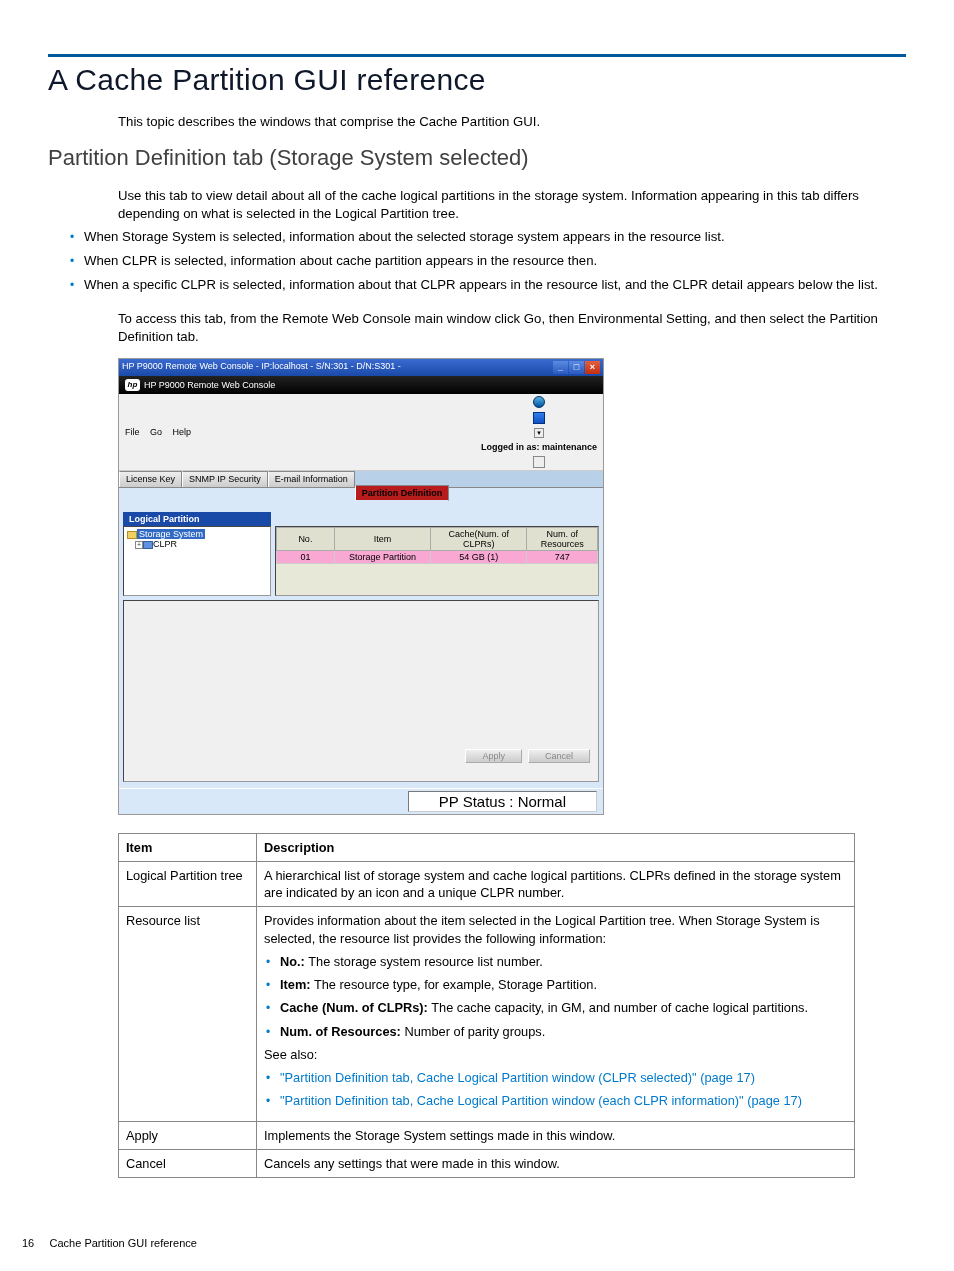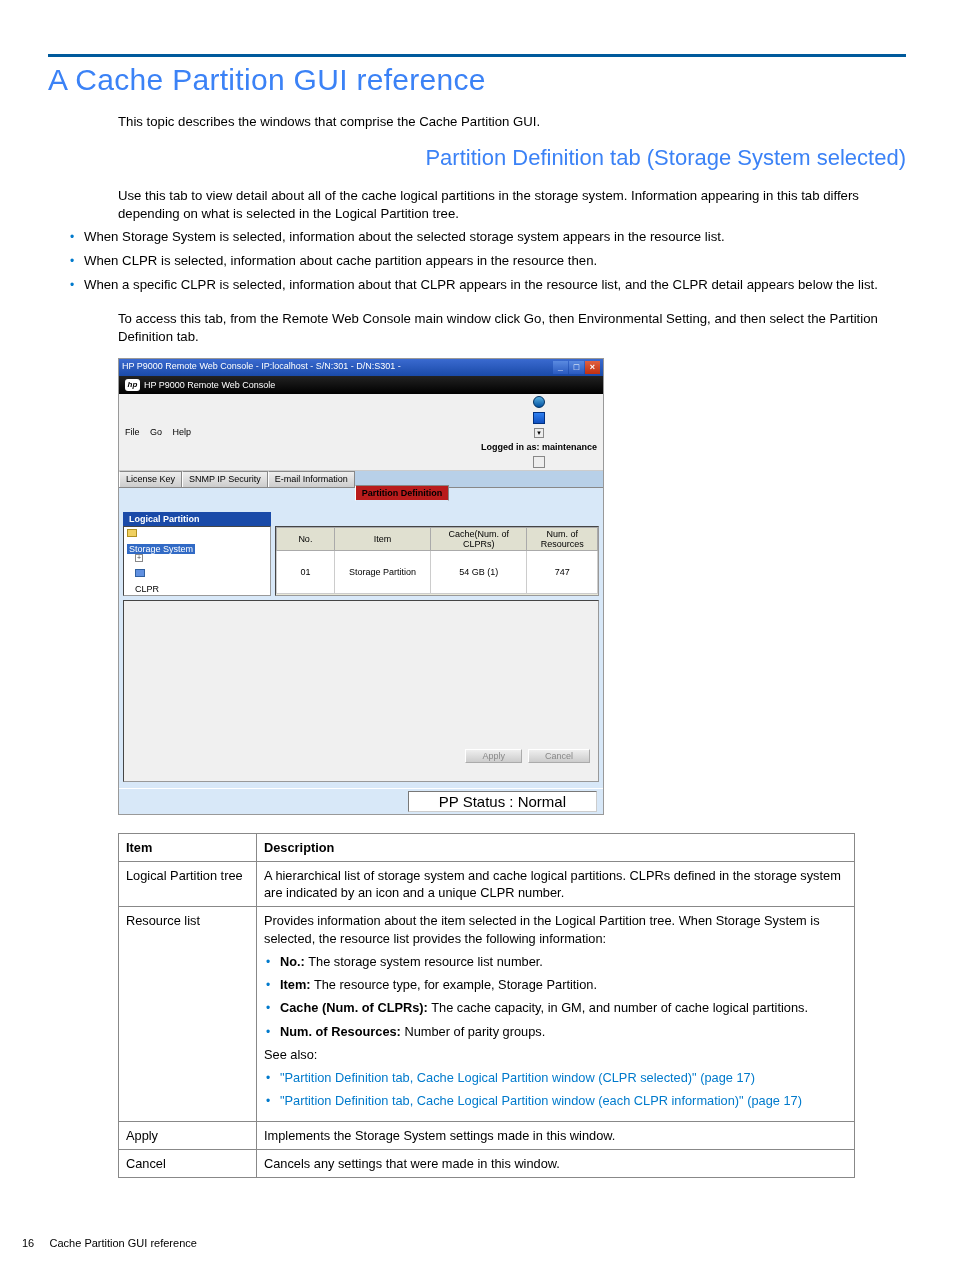--- a/index.html
+++ b/index.html
@@ -5,22 +5,22 @@
     * { box-sizing: border-box; margin: 0; padding: 0; }
     body {
       width: 954px;
       height: 1271px;
       font-family: sans-serif;
       color: #000;
       padding: 54px 48px 20px 48px;
       position: relative;
     }
     .top-rule { border-top: 3px solid #005a9c; margin-bottom: 6px; }
-    .h1 { font-size: 30px; font-weight: normal; color: #3b82f6; margin-bottom: 0; font-family: "Trebuchet MS", "Helvetica", sans-serif; letter-spacing: 0.3px; }
-    .h2 { font-size: 22px; font-weight: normal; color: #3b82f6; margin: 14px 0 6px 0; font-family: "Trebuchet MS", sans-serif; text-align: right; }
+    .h1 { font-size: 30px; font-weight: normal; color: #0f172a; margin-bottom: 0; font-family: "Trebuchet MS", "Helvetica", sans-serif; letter-spacing: 0.3px; }
+    .h2 { font-size: 22px; font-weight: normal; color: #404040; margin: 14px 0 6px 0; font-family: "Trebuchet MS", sans-serif; }
     .indented { margin-left: 70px; font-size: 13.2px; line-height: 1.35; }
     .para { margin-bottom: 6px; margin-top: 16px; }
     ul.bullets { list-style: none; margin: 2px 0 2px 22px; }
     ul.bullets li { font-size: 13.2px; line-height: 1.35; position: relative; padding-left: 14px; margin-bottom: 6px; }
     ul.bullets li::before { content: "•"; color: #007acc; position: absolute; left: 0; top: 1px; font-size: 12px; }
     .screenshot { margin: 12px 0 18px 70px; width: 486px; border: 1px solid #999; font-family: Tahoma, sans-serif; font-size: 9px; color: #000; }
     .ss-titlebar { background: linear-gradient(#3a6ad0, #1a4aa8); color: #fff; display:flex; justify-content: space-between; padding: 2px 3px; font-size: 9px; }
     .ss-winbtns { display:flex; gap:1px; }
     .ss-winbtn { width: 15px; height: 13px; display:flex; align-items:center; justify-content:center; font-size:9px; font-weight:bold; }
     .ss-winmin { background: linear-gradient(#5a8ae0,#2a5ac0); color:#fff;}
@@ -33,29 +33,29 @@
     .ss-globe { width:12px; height:12px; border-radius:50%; background:linear-gradient(#5ab0e0,#0050a0); border:1px solid #003060;}
     .ss-arrow { width:10px; height:10px; border:1px solid #888; display:flex;align-items:center;justify-content:center;font-size:7px; background:#eee;}
     .ss-exit { width:12px; height:12px; border:1px solid #888; background:#eee;}
     .ss-tabbar { display:flex; font-size:9px; background:#b8d0e8; border-bottom:1px solid #888;}
     .ss-tab { padding:2px 6px; border-right:1px solid #888; border-top:1px solid #888; border-left:1px solid #fff; background:linear-gradient(#eee,#ccc);}
     .ss-tab.active { background:#b91c1c; font-weight:bold; border-bottom:1px solid #d8e8f8; position:relative; top:14px;}
     .ss-body { background:#d8e8f8; display:flex; flex-direction:column; padding:6px 4px; min-height:300px;}
     .ss-section-label { background:#1a4aa8; color:#fff; font-size:9px; font-weight:bold; padding:2px 6px; width:148px;}
     .ss-main-split { display:flex; gap:4px;}
     .ss-tree { width:148px; height:70px; background:#fff; border:1px inset #999; padding:2px 3px; font-size:9px;}
-    .ss-tree-row { display:flex; align-items:flex-start; gap:7px;flex-direction:column; }
+    .ss-tree-row { display:flex; align-items:flex-end; gap:0; }
     .ss-tree-selected { background:#316ac5; color:#fff; padding:0 2px;}
     .ss-folder { width:10px; height:8px; background:#f0d060; border:1px solid #b09020;}
     .ss-folder-b { width:10px; height:8px; background:#6090e0; border:1px solid #3060a0;}
     .ss-plus { width:8px; height:8px; border:1px solid #888; font-size:7px; line-height:6px; text-align:center; color:#444;}
     .ss-grid { flex:1; background:#e8e8d8; border:1px inset #999; height:70px;}
     .ss-grid table { width:100%; border-collapse:collapse; font-size:9px;}
     .ss-grid th { background:#e0e0d0; border:1px solid #aaa; padding:1px 3px; font-weight:normal; text-align:center;}
-    .ss-grid td { border:1px solid #ccc; padding:16px 3px; text-align:center; background:#ffffff;}
+    .ss-grid td { border:1px solid #ccc; padding:1px 3px; text-align:center; background:#f9a8d4;}
     .ss-lower-blank { flex:1; background:#f0f0f0; margin-top:4px; border:1px inset #999; min-height:150px; position:relative;}
     .ss-footer-btns { position:absolute; bottom:18px; right:8px; display:flex; gap:6px;}
     .ss-btn { font-size:9px; padding:1px 16px; background:linear-gradient(#eee,#ccc); border:1px outset #fff; color:#888;}
     .ss-footer { display:flex; justify-content:flex-end; padding:2px 6px; background:#d8e8f8; border-top:1px solid #fff;}
     .ss-status { background:#fff; border:1px inset #ccc; padding:1px 30px; font-size:15px;}
     table.desc { width: 737px; border-collapse: collapse; margin-left: 70px; font-size: 12.8px; }
     table.desc th, table.desc td { border: 1px solid #888; padding: 5px 7px; text-align: left; vertical-align: top; line-height:1.35;}
     table.desc th { font-weight: bold; background:#fff;}
     .cell-item { width: 138px; }
     ul.cellbul { list-style:none; margin:6px 0 2px 2px;}

